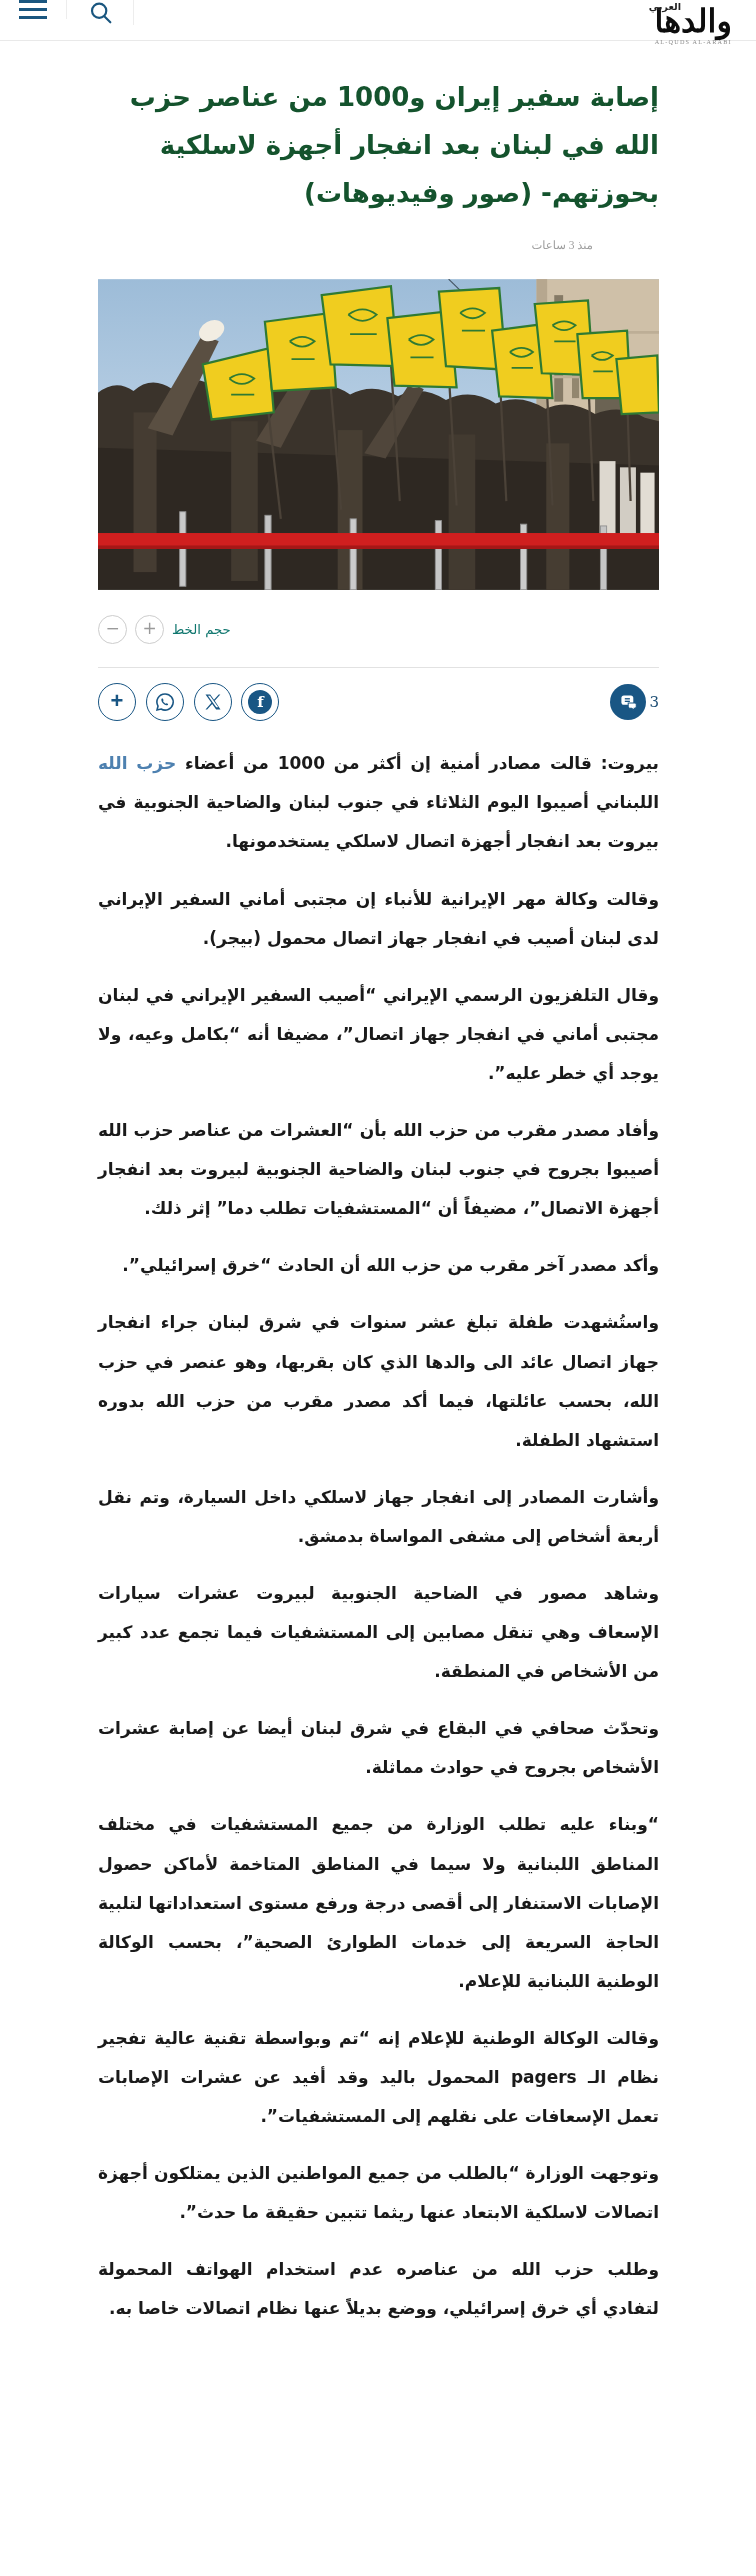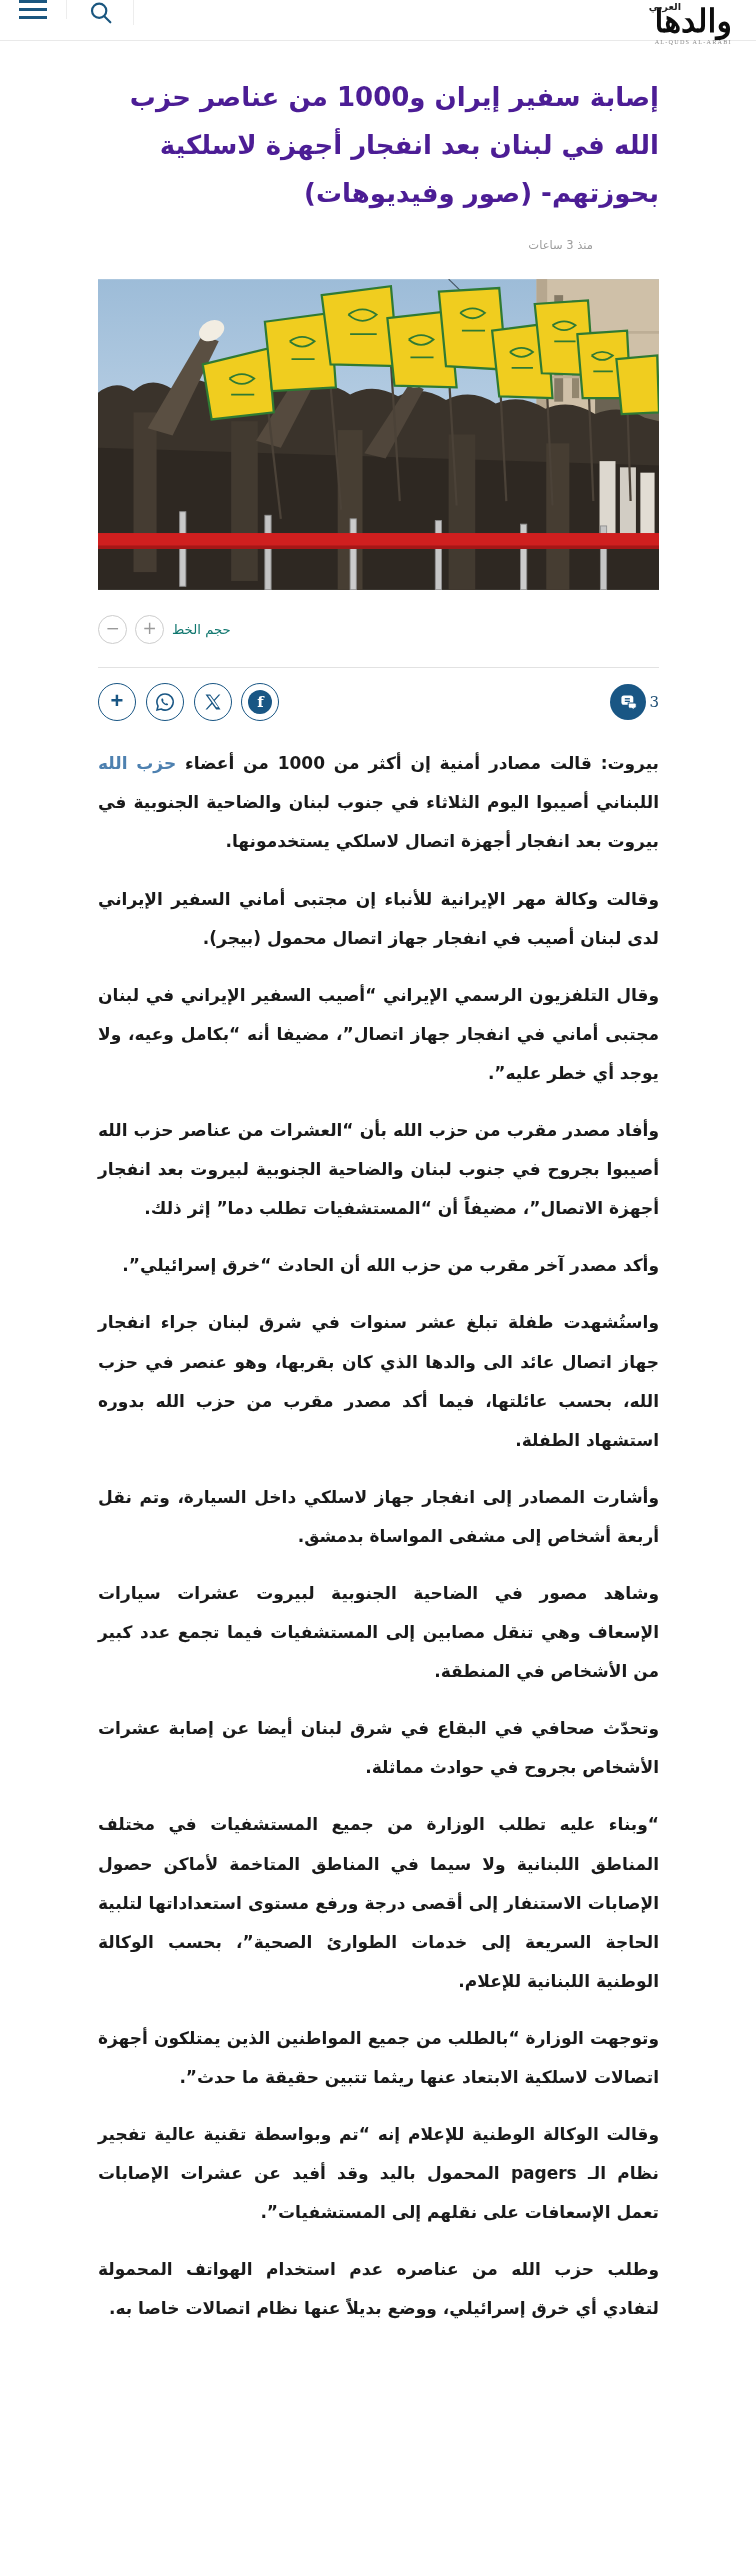--- a/index.html
+++ b/index.html
@@ -12,22 +12,22 @@
   .hamburger { display:flex; flex-direction:column; gap:5.3px; }
   .hamburger i { display:block; width:27.5px; height:2.7px; background:#1a567f; }
   .logo { margin-left:auto; padding:4.4px 10.6px 0 0; position:relative; text-align:center; width:117px; cursor:pointer; }
   .logo-main { display:block; font-family:"DejaVu Serif", serif; font-weight:bold; font-size:32px; line-height:1.1; color:#0d0d0d; letter-spacing:-0.9px; direction:rtl; }
   .logo-sub { position:absolute; top:0.9px; right:76px; font-size:9.8px; font-weight:bold; color:#222; direction:rtl; }
   .logo-latin { display:block; font-family:"Liberation Serif", serif; font-size:6.2px; letter-spacing:1.2px; color:#8c8c8c; margin-top:-1.8px; }
 
   
   .container { width:561px; margin:0 auto; }
 
-  h1 { margin:32px 0 0; direction:rtl; font-size:26px; line-height:1.85; font-weight:700; color:#4c1d95; }
-  .timestamp { margin-top:21px; direction:rtl; text-align:right; padding-right:66px; font-size:11.5px; color:#9d9d9d; }
+  h1 { margin:32px 0 0; direction:rtl; font-size:26px; line-height:1.85; font-weight:700; color:#14532d; }
+  .timestamp { margin-top:21px; direction:rtl; text-align:right; padding-right:66px; font-size:11.5px; color:#9d9d9d;font-family:Liberation Serif, serif; }
 
   .hero { margin:27px 0 0; width:561px; height:311px; overflow:hidden; }
   .hero svg { display:block; }
 
   .fontsize-row { margin-top:25px; display:flex; align-items:center; gap:8px; }
   .fs-btn { width:29px; height:29px; border-radius:50%; border:0.9px solid #cdcdcd; background:#fff; color:#9a9a9a; font-size:17px; line-height:1; display:flex; align-items:center; justify-content:center; cursor:pointer; padding:0 0 1.8px; font-family:"DejaVu Sans", sans-serif; }
   .fs-label { font-size:13.3px; color:#0f766e; direction:rtl; }
 
   .divider { margin:23px 0 0; border:none; border-top:0.9px solid #e2e2e2; height:0; }
 
@@ -207,20 +207,20 @@
         <p><span>بيروت: قالت مصادر أمنية إن أكثر من 1000 من أعضاء </span><a href="#" class="inline-link">حزب الله</a><span> اللبناني أصيبوا اليوم الثلاثاء في جنوب لبنان والضاحية الجنوبية في بيروت بعد انفجار أجهزة اتصال لاسلكي يستخدمونها.</span></p>
         <p><span>وقالت وكالة مهر الإيرانية للأنباء إن مجتبى أماني السفير الإيراني لدى لبنان أصيب في انفجار جهاز اتصال محمول (بيجر).</span></p>
         <p><span>وقال التلفزيون الرسمي الإيراني “أصيب السفير الإيراني في لبنان مجتبى أماني في انفجار جهاز اتصال”، مضيفا أنه “بكامل وعيه، ولا يوجد أي خطر عليه”.</span></p>
         <p><span>وأفاد مصدر مقرب من حزب الله بأن “العشرات من عناصر حزب الله أصيبوا بجروح في جنوب لبنان والضاحية الجنوبية لبيروت بعد انفجار أجهزة الاتصال”، مضيفاً أن “المستشفيات تطلب دما” إثر ذلك.</span></p>
         <p><span>وأكد مصدر آخر مقرب من حزب الله أن الحادث “خرق إسرائيلي”.</span></p>
         <p><span>واستُشهدت طفلة تبلغ عشر سنوات في شرق لبنان جراء انفجار جهاز اتصال عائد الى والدها الذي كان بقربها، وهو عنصر في حزب الله، بحسب عائلتها، فيما أكد مصدر مقرب من حزب الله بدوره استشهاد الطفلة.</span></p>
         <p><span>وأشارت المصادر إلى انفجار جهاز لاسلكي داخل السيارة، وتم نقل أربعة أشخاص إلى مشفى المواساة بدمشق.</span></p>
         <p><span>وشاهد مصور في الضاحية الجنوبية لبيروت عشرات سيارات الإسعاف وهي تنقل مصابين إلى المستشفيات فيما تجمع عدد كبير من الأشخاص في المنطقة.</span></p>
         <p><span>وتحدّث صحافي في البقاع في شرق لبنان أيضا عن إصابة عشرات الأشخاص بجروح في حوادث مماثلة.</span></p>
         <p><span>“وبناء عليه تطلب الوزارة من جميع المستشفيات في مختلف المناطق اللبنانية ولا سيما في المناطق المتاخمة لأماكن حصول الإصابات الاستنفار إلى أقصى درجة ورفع مستوى استعداداتها لتلبية الحاجة السريعة إلى خدمات الطوارئ الصحية”، بحسب الوكالة الوطنية اللبنانية للإعلام.</span></p>
+        <p><span>وقالت الوكالة الوطنية للإعلام إنه “تم وبواسطة تقنية عالية تفجير نظام الـ pagers المحمول باليد وقد أفيد عن عشرات الإصابات تعمل الإسعافات على نقلهم إلى المستشفيات”.</span></p>
         <p><span>وتوجهت الوزارة “بالطلب من جميع المواطنين الذين يمتلكون أجهزة اتصالات لاسلكية الابتعاد عنها ريثما تتبين حقيقة ما حدث”.</span></p>
-        <p><span>وقالت الوكالة الوطنية للإعلام إنه “تم وبواسطة تقنية عالية تفجير نظام الـ pagers المحمول باليد وقد أفيد عن عشرات الإصابات تعمل الإسعافات على نقلهم إلى المستشفيات”.</span></p>
         <p><span>وطلب حزب الله من عناصره عدم استخدام الهواتف المحمولة لتفادي أي خرق إسرائيلي، ووضع بديلاً عنها نظام اتصالات خاصا به.</span></p>
       </div>
 
   </main>
 </div>
 
 
 </body></html>

